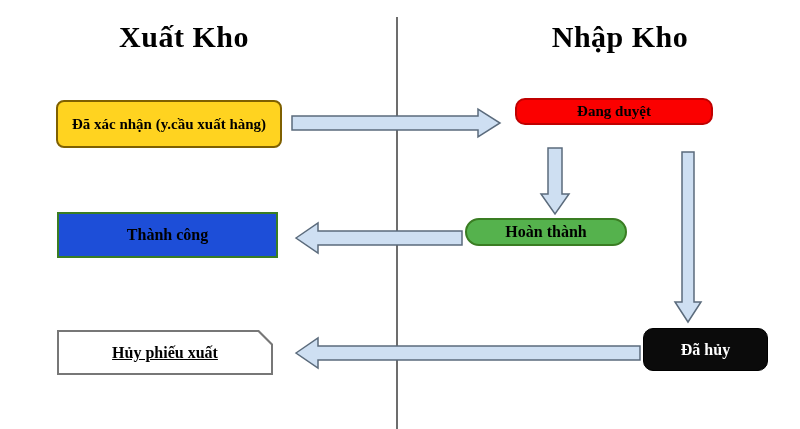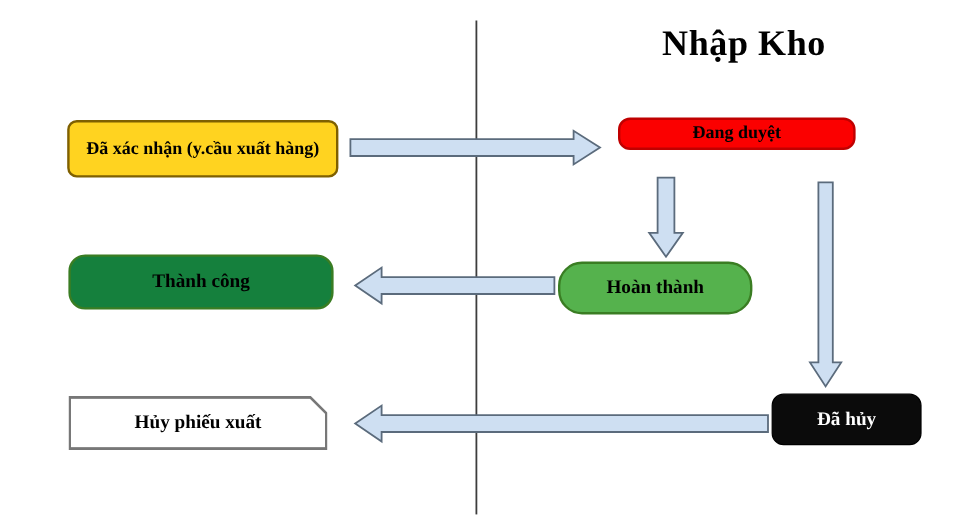--- a/index.html
+++ b/index.html
@@ -48,37 +48,38 @@
     padding: 0 12px;
   }
   #node-approving {
     left: 515px; top: 98px; width: 198px; height: 27px;
     background: #FB0000;
     border: 2px solid #C00000;
     border-radius: 10px;
   }
   #node-success {
     left: 57px; top: 212px; width: 221px; height: 46px;
-    background: #15803d;
+    background: #1d4ed8;
     border: 2px solid #3A7D23;
-    border-radius: 14px;
+    border-radius: 0;
     font-size: 16px;
   }
   #node-completed {
-    left: 465px; top: 218px; width: 162px; height: 44px;
+    left: 465px; top: 218px; width: 162px; height: 28px;
     background: #55B24D;
     border: 2px solid #3A7D23;
     border-radius: 20px;
     font-size: 16px;
   }
   #node-cancel-export {
     left: 57px; top: 330px; width: 216px; height: 45px;
     background: #777777;
     clip-path: polygon(0 0, calc(100% - 14px) 0, 100% 14px, 100% 100%, 0 100%);
     font-size: 16px;
+    text-decoration: underline;
   }
   #node-cancel-export .snip-inner {
     position: absolute;
     left: 2px; top: 2px; right: 2px; bottom: 2px;
     background: #ffffff;
     clip-path: polygon(0 0, calc(100% - 13px) 0, 100% 13px, 100% 100%, 0 100%);
   }
   #node-cancel-export .node-label { position: relative; }
   #node-cancelled {
     left: 643px; top: 328px; width: 125px; height: 43px;
@@ -96,20 +97,21 @@
 
   <svg id="arrow-layer" viewBox="0 0 800 429" xmlns="http://www.w3.org/2000/svg">
     <line x1="397" y1="17" x2="397" y2="429" stroke-width="1.5" stroke="#3D3D3D"></line>
     <polygon points="292,116 478,116 478,109 500,123 478,137 478,130 292,130" stroke="#5B6B7C" stroke-width="1.5" fill="#CEDFF2"></polygon>
     <polygon points="548,148 562,148 562,194 569,194 555,214 541,194 548,194" stroke="#5B6B7C" stroke-width="1.5" fill="#CEDFF2"></polygon>
     <polygon points="296,238 318,223 318,231 462,231 462,245 318,245 318,253" stroke="#5B6B7C" stroke-width="1.5" fill="#CEDFF2"></polygon>
     <polygon points="682,152 694,152 694,302 701,302 688,322 675,302 682,302" stroke="#5B6B7C" stroke-width="1.5" fill="#CEDFF2"></polygon>
     <polygon points="296,353 318,338 318,346 640,346 640,360 318,360 318,368" stroke="#5B6B7C" stroke-width="1.5" fill="#CEDFF2"></polygon>
   </svg>
 
+  <div id="title-left" class="col-title">Xuất Kho</div>
 
   <div id="title-right" class="col-title">Nhập Kho</div>
 
   <div id="node-confirmed" class="node">
     <span class="node-label">Đã xác nhận (y.cầu xuất hàng)</span>
   </div>
 
   <div id="node-approving" class="node">
     <span class="node-label">Đang duyệt</span>
   </div>

